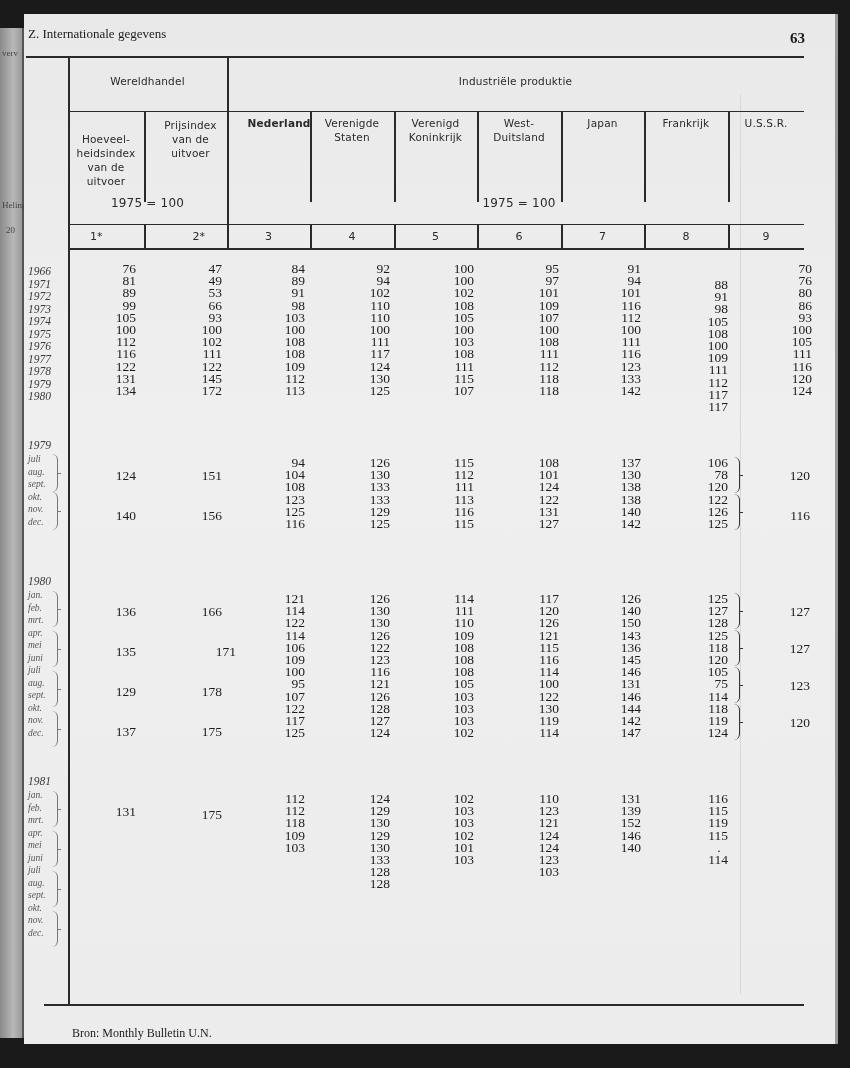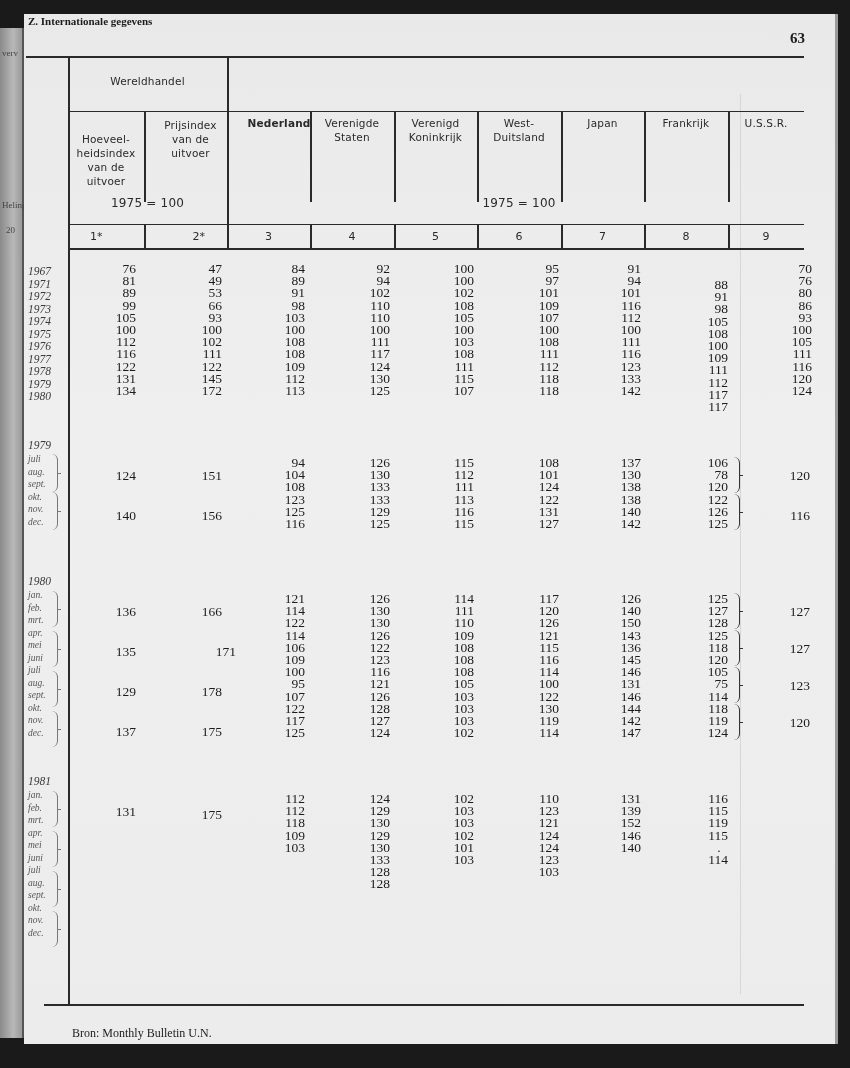--- a/index.html
+++ b/index.html
@@ -14,21 +14,21 @@
     .left-page .lp-text { position: absolute; font-size: 9px; color: #444; left: 2px; font-family: "Liberation Serif", serif; }
 
     .page {
       position: absolute; left: 24px; top: 14px; width: 814px; height: 1030px;
       background: #ececec;
       background: linear-gradient(180deg, #e9e9e9 0%, #efefef 40%, #ececec 100%);
       border-right: 3px solid #9a9a9a;
     }
     .ghost-col { position: absolute; left: 716px; top: 80px; width: 1px; height: 900px; background: #d6d6d6; }
 
-    .page-header { position: absolute; left: 4px; top: 1px; font-size: 11px; font-weight: bold; font-family: "Liberation Serif", serif; }
+    .page-header { position: absolute; left: 4px; top: 12px; font-size: 13px; font-weight: normal; font-family: "Liberation Serif", serif; }
     .page-number { position: absolute; right: 30px; top: 16px; font-size: 15px; font-weight: bold; font-family: "Liberation Serif", serif; }
 
     .rule { position: absolute; background: #2a2a2a; }
     .vline { position: absolute; width: 1.5px; background: #2a2a2a; }
 
     .hdr { position: absolute; font-family: "DejaVu Sans", sans-serif; font-size: 10.5px; color: #2a2a2a; text-align: center; line-height: 14px; letter-spacing: 0.2px; }
     .hdr.bold { font-weight: bold; }
     .colnum { position: absolute; font-family: "DejaVu Sans", sans-serif; font-size: 11px; color: #2a2a2a; text-align: center; top: 216px; }
 
     .stub { position: absolute; left: 4px; font-style: italic; font-size: 11.5px; line-height: 12.5px; color: #3a3a3a; }
@@ -77,20 +77,21 @@
   <div class="vline" style="left:453px; top:98px; height:90px;"></div>
   <div class="vline" style="left:453px; top:210px; height:25px;"></div>
   <div class="vline" style="left:537px; top:98px; height:90px;"></div>
   <div class="vline" style="left:537px; top:210px; height:25px;"></div>
   <div class="vline" style="left:620px; top:98px; height:90px;"></div>
   <div class="vline" style="left:620px; top:210px; height:25px;"></div>
   <div class="vline" style="left:704px; top:98px; height:90px;"></div>
   <div class="vline" style="left:704px; top:210px; height:25px;"></div>
 
   <div class="hdr" style="left:44px; top:60px; width:159px;">Wereldhandel</div>
+  <div class="hdr" style="left:203px; top:60px; width:577px;">Industriële produktie</div>
 
   <div class="hdr" style="left:44px; top:118px; width:76px;">
     <div>Hoeveel-</div>
     <div>heidsindex</div>
     <div>van de</div>
     <div>uitvoer</div>
   </div>
   <div class="hdr" style="left:120px; top:104px; width:93px;">
     <div>Prijsindex</div>
     <div>van de</div>
@@ -128,21 +129,21 @@
   <div class="colnum" style="left:120px; width:83px; text-align:right; padding-right:22px;">2*</div>
   <div class="colnum" style="left:203px; width:83px;">3</div>
   <div class="colnum" style="left:286px; width:84px;">4</div>
   <div class="colnum" style="left:370px; width:83px;">5</div>
   <div class="colnum" style="left:453px; width:84px;">6</div>
   <div class="colnum" style="left:537px; width:83px;">7</div>
   <div class="colnum" style="left:620px; width:84px;">8</div>
   <div class="colnum" style="left:704px; width:76px;">9</div>
 
   <div class="stub" style="top:251px;">
-    <div>1967</div>
+    <div>1966</div>
     <div>1971</div>
     <div>1972</div>
     <div>1973</div>
     <div>1974</div>
     <div>1975</div>
     <div>1976</div>
     <div>1977</div>
     <div>1978</div>
     <div>1979</div>
     <div>1980</div>

